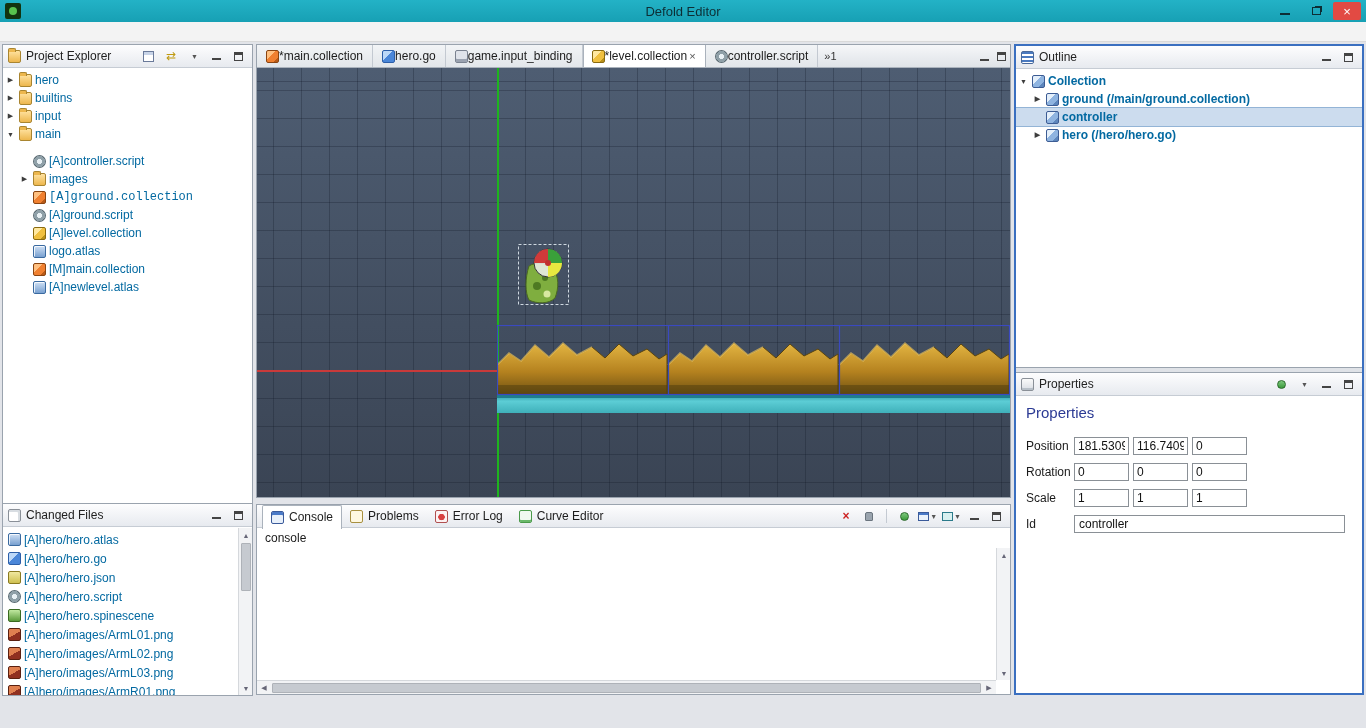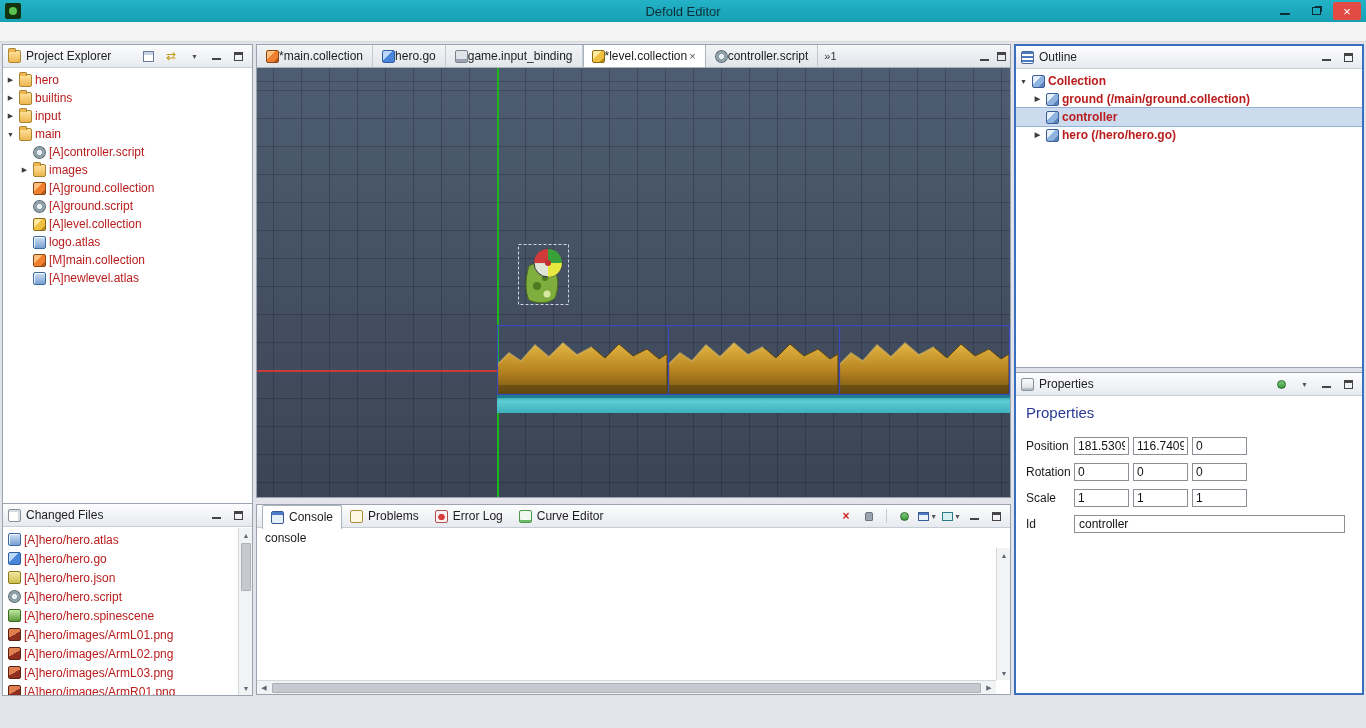--- a/index.html
+++ b/index.html
@@ -56,21 +56,21 @@
   .ic-cube { background:linear-gradient(135deg,#e4effa 0 40%,#8fb4e0 40% 75%,#5d86bc 75%); border:1px solid #3c5c94; }
   .ic-outline { background:#fff repeating-linear-gradient(to bottom,#4a7ac0 0 2px,#fff 2px 4px); border:1px solid #4a6a9a; }
   .ic-props { background:linear-gradient(#fafafa,#dadee4); border:1px solid #8a9098; box-shadow:inset 0 -2px 0 #b8c0c8; }
   .ic-doc { background:#fff; border:1px solid #8a9098; box-shadow:inset -2px 2px 0 #d8dde2; }
 
   
   .tree { position:absolute; left:0; right:0; overflow:hidden; padding-top:2px; }
   .trow { display:flex; align-items:center; gap:3px; height:18px; padding-left:2px; white-space:nowrap; }
   .arrow { width:11px; font-size:7px; color:#3d3d3d; text-align:center; flex:none; }
   .flat .trow { padding-left:5px; height:19px; }
-  .tlabel { color:#b91c1c; }
+  .tlabel { color:#0369a1; }
   .trow.selected { background:#ccdcee; outline:1px solid #93b4d6; }
 
   
   #project-explorer { left:2px; top:44px; width:251px; height:511px; }
   #project-explorer .tree { top:24px; bottom:0; }
   .g-collapse { width:11px; height:11px; border:1px solid #6a7franchise; border:1px solid #6a7a9a; background:#fff; box-shadow:inset 0 3px 0 #c8d4e8; }
   .g-link { color:#c09a10; font-size:12px; line-height:1; }
 
   #changed-files { left:2px; top:503px; width:251px; height:193px; }
   #changed-files .tree { top:24px; bottom:0; right:14px; }
@@ -196,31 +196,31 @@
         <div class="trow">
           <span class="arrow">▶</span>
           <span class="ic ic-folder"></span>
           <span class="tlabel">input</span>
         </div>
         <div class="trow">
           <span class="arrow">▼</span>
           <span class="ic ic-folder"></span>
           <span class="tlabel">main</span>
         </div>
-        <div class="trow" style="padding-left: 16px;">
+        <div class="trow" style="padding-left: 16px; margin-top: 9px;">
           <span class="arrow"></span>
           <span class="ic ic-script"></span>
           <span class="tlabel">[A]controller.script</span>
         </div>
         <div class="trow" style="padding-left: 16px;">
           <span class="arrow">▶</span>
           <span class="ic ic-folder"></span>
           <span class="tlabel">images</span>
         </div>
-        <div class="trow" style="padding-left: 16px;">
+        <div class="trow" style="padding-left: 16px; font-family: Liberation Mono, monospace;">
           <span class="arrow"></span>
           <span class="ic ic-collection"></span>
           <span class="tlabel">[A]ground.collection</span>
         </div>
         <div class="trow" style="padding-left: 16px;">
           <span class="arrow"></span>
           <span class="ic ic-script"></span>
           <span class="tlabel">[A]ground.script</span>
         </div>
         <div class="trow" style="padding-left: 16px;">

